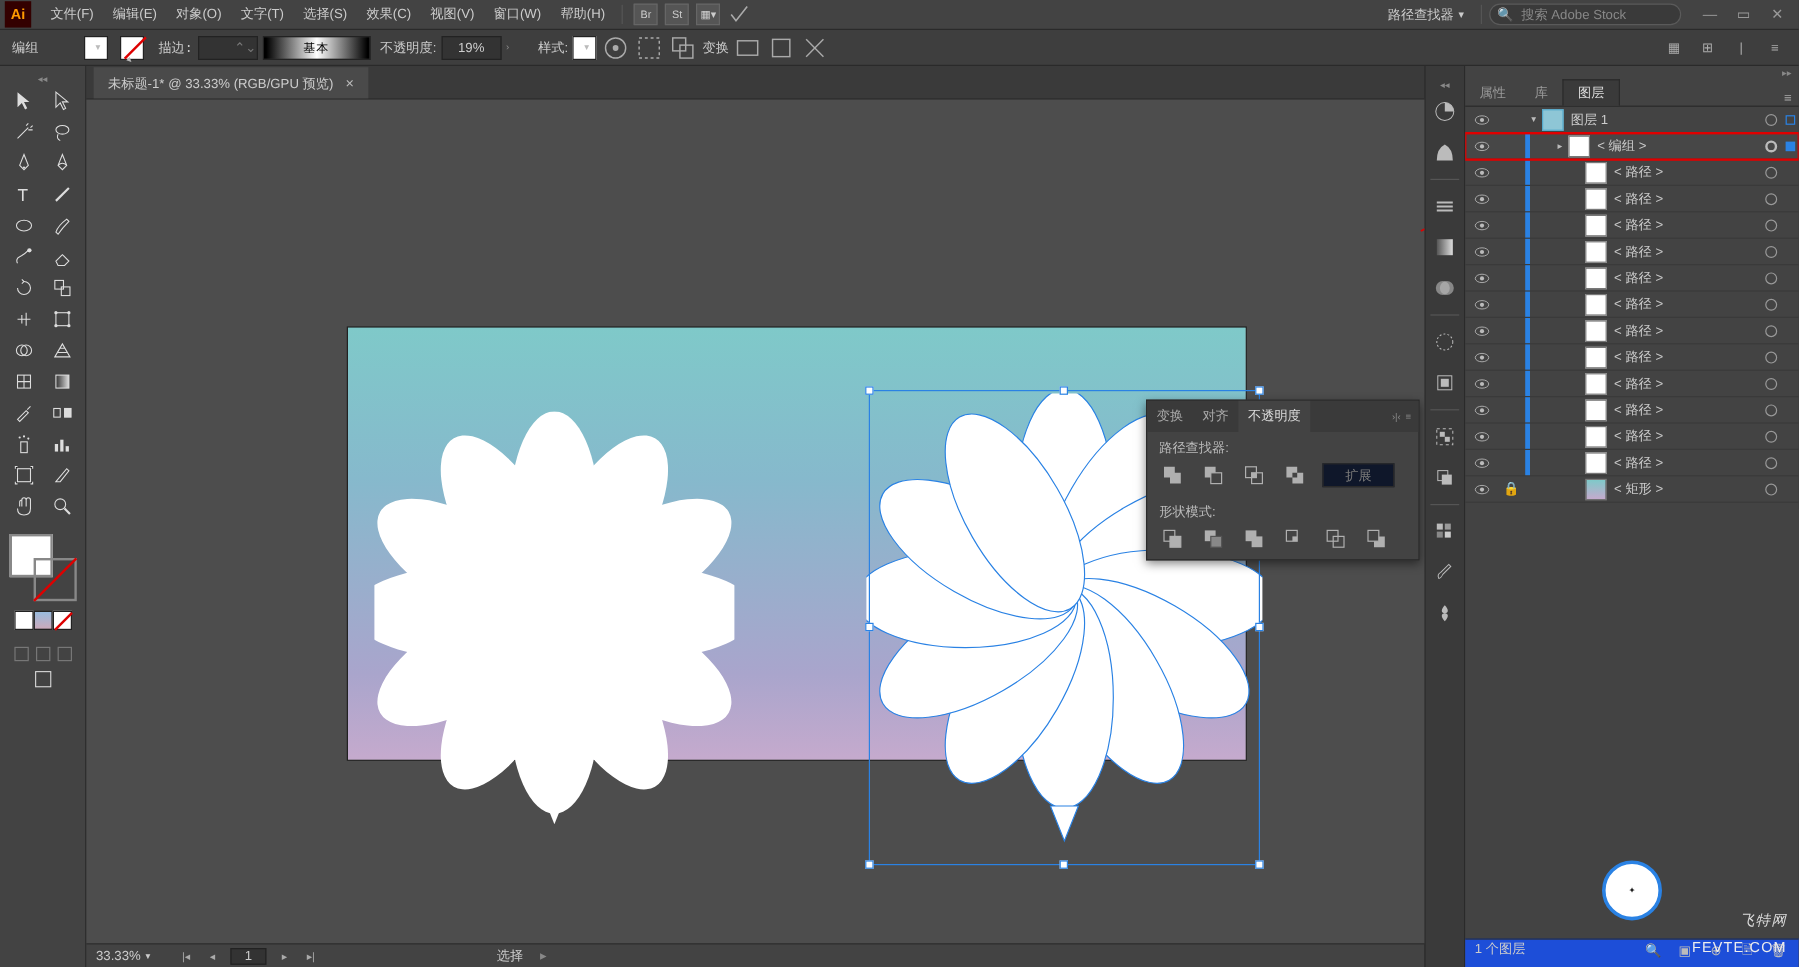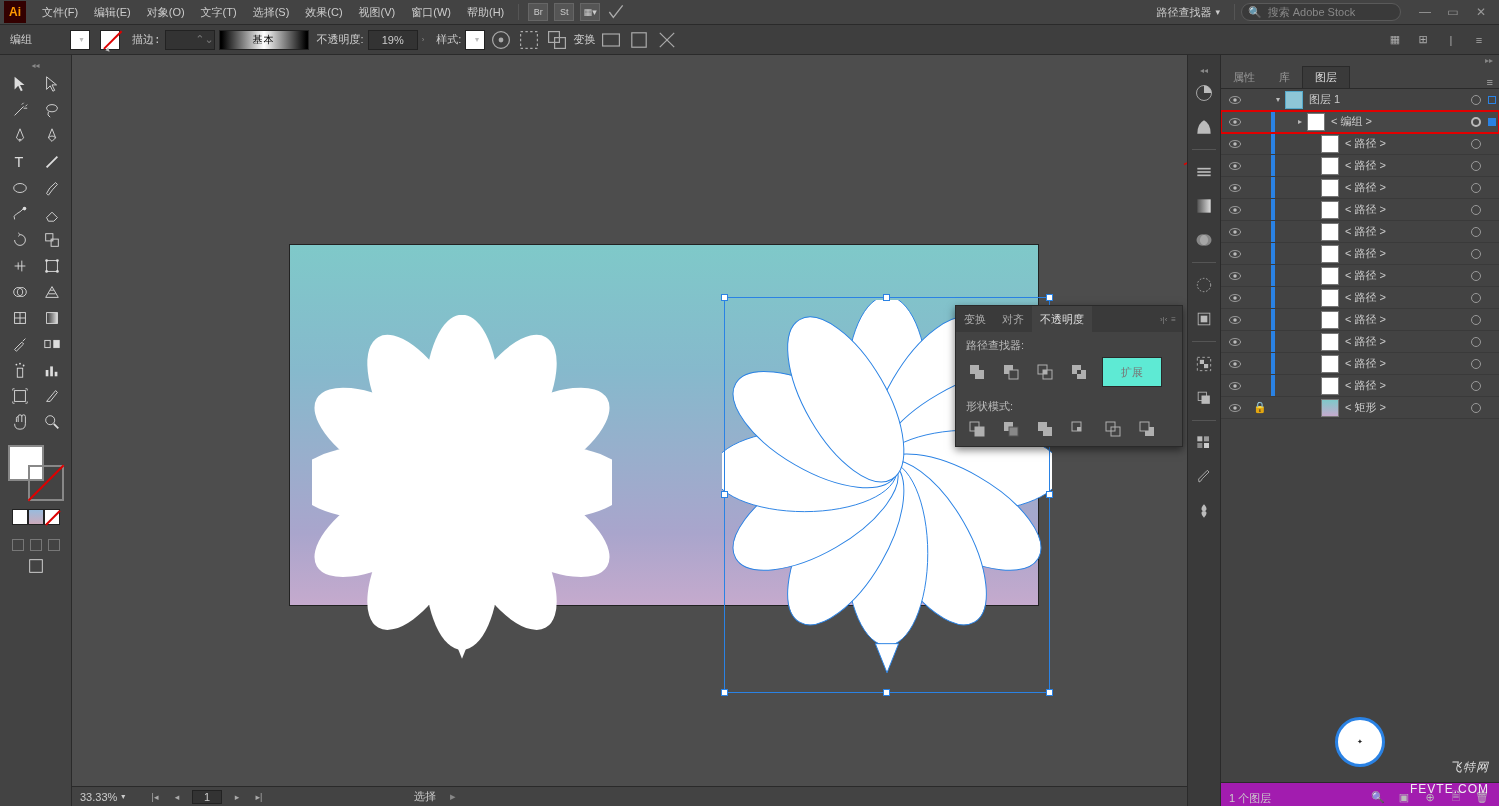--- a/index.html
+++ b/index.html
@@ -81,21 +81,21 @@
   .pathfinder { position: absolute; right: 4px; top: 250px; width: 228px; background: #434343; border: 1px solid #2a2a2a; box-shadow: 0 3px 8px rgba(0,0,0,.5); }
   .pathfinder .ptabs { height: 26px; background: #3a3a3a; display: flex; align-items: center; }
   .pathfinder .ptab { padding: 0 8px; line-height: 26px; color: #aaa; }
   .pathfinder .ptab.active { background: #434343; color: #ddd; }
   .pathfinder .parrows { margin-left: auto; padding: 0 6px; color: #888; font-size: 8px; display: flex; gap: 4px; }
   .pathfinder .psection { padding: 6px 10px; }
   .pathfinder .psection .plabel { margin-bottom: 4px; color: #bbb; }
   .pathfinder .piconrow { display: flex; gap: 12px; align-items: center; }
   .pathfinder .piconrow .picon { width: 22px; height: 22px; display: flex; align-items: center; justify-content: center; }
   .pathfinder .piconrow .picon svg { width: 20px; height: 20px; }
-  .pathfinder .expand-btn { width: 60px; height: 30px; background: #5eead4; border: 1px solid #2a2a2a; display: flex; align-items: center; justify-content: center; color: #777; pointer-events: none; }
+  .pathfinder .expand-btn { width: 60px; height: 20px; background: #0f172a; border: 1px solid #2a2a2a; display: flex; align-items: center; justify-content: center; color: #777; pointer-events: none; }
 
   .statusbar { height: 20px; background: #434343; border-top: 1px solid #2a2a2a; display: flex; align-items: center; padding: 0 8px; gap: 8px; }
   .statusbar .zoom { width: 60px; display: flex; align-items: center; }
   .statusbar .zoom::after { content: "▾"; margin-left: 4px; font-size: 8px; }
   .statusbar .navbtn { width: 14px; height: 14px; display: flex; align-items: center; justify-content: center; color: #aaa; font-size: 9px; }
   .statusbar .pagenum { width: 30px; height: 14px; background: #333; border: 1px solid #222; display: flex; align-items: center; justify-content: center; }
   .statusbar .statustxt { margin-left: 140px; }
 
   
   .minidock { width: 34px; background: #3a3a3a; border-left: 1px solid #2a2a2a; border-right: 1px solid #2a2a2a; display: flex; flex-direction: column; align-items: center; padding-top: 10px; gap: 10px; }
@@ -128,21 +128,21 @@
   .layerrow .target .ring.active { border-width: 2px; border-color: #bbb; }
   .layerrow .sel { width: 14px; display: flex; align-items: center; justify-content: center; }
   .layerrow .sel .sq { width: 8px; height: 8px; background: #2a82e4; }
   .layerrow .sel .sqh { width: 8px; height: 8px; border: 1px solid #2a82e4; }
   .layerlist .selbar { width: 4px; background: #2a82e4; align-self: stretch; }
   .layerrow .spacer2 { width: 4px; }
 
   .rightpanel .logobox { height: 80px; display: flex; align-items: center; justify-content: center; }
   .rightpanel .logobox .logo { width: 50px; height: 50px; border: 3px solid #2a82e4; border-radius: 50%; background: #fff; display: flex; align-items: center; justify-content: center; font-size: 7px; color: #222; }
 
-  .rightpanel .layerfoot { height: 24px; background: #a21caf; border-top: 1px solid #2a2a2a; display: flex; align-items: flex-end; padding: 0 8px; gap: 8px; }
+  .rightpanel .layerfoot { height: 24px; background: #1d4ed8; border-top: 1px solid #2a2a2a; display: flex; align-items: flex-start; padding: 0 8px; gap: 8px; }
   .rightpanel .layerfoot .count { margin-right: auto; }
   .rightpanel .layerfoot .ficon { width: 18px; height: 18px; display: flex; align-items: center; justify-content: center; color: #bbb; }
 
   .watermark { position: absolute; right: 10px; bottom: 30px; color: #ddd; font-size: 12px; font-style: italic; letter-spacing: 1px; pointer-events: none; }
   .watermark2 { position: absolute; right: 10px; bottom: 10px; color: #eee; font-size: 12px; letter-spacing: 1px; pointer-events: none; }
 
   .eye svg { width: 14px; height: 14px; }
 </style>
 </head>
 <body>
@@ -191,21 +191,21 @@
   <div class="input-sm">
       <span></span>
       <span style="color:#777;margin-left:auto;">⌃⌄</span>
     </div>
   <div class="strokeprof">
       <span>基本</span>
     </div>
   <span class="lbl" style="margin-left:4px;">不透明度:</span>
   <div class="input-sm">19%</div>
   <span style="font-size:8px;color:#888;">›</span>
-  <span class="lbl" style="margin-left:8px;">样式:</span>
+  <span class="lbl" style="margin-left:20px;">样式:</span>
   <div class="swatch white drop"></div>
   <div class="ctrl-icon">
       <svg viewBox="0 0 20 20">
         <circle cx="10" cy="10" r="7" fill="none" stroke="#aaa"></circle>
         <circle cx="10" cy="10" r="2" fill="#aaa"></circle>
       </svg>
     </div>
   <div class="ctrl-icon">
       <svg viewBox="0 0 20 20">
         <rect x="3" y="3" width="14" height="14" fill="none" stroke="#aaa" stroke-dasharray="2"></rect>
@@ -432,20 +432,26 @@
       <span></span>
       <span></span>
       <span></span>
     </div>
     <div style="margin-top:6px;" class="tool"><svg width="18" height="18" viewBox="0 0 20 20">
           <rect x="3" y="3" width="14" height="14" fill="none" stroke="#ddd"></rect>
         </svg></div>
   </div>
 
   <div class="docarea">
+    <div class="tabbar">
+      <div class="doctab">
+        <span>未标题-1* @ 33.33% (RGB/GPU 预览)</span>
+        <span class="close">×</span>
+      </div>
+    </div>
     <div class="canvas">
       <div class="artboard"></div>
 
       <div class="flower flower1">
         <svg viewBox="-170 -170 340 380">
           <g fill="#fff">
             <ellipse cx="0" cy="-95" rx="42" ry="95"></ellipse>
             <ellipse cx="0" cy="-95" rx="42" ry="95" transform="rotate(30)"></ellipse>
             <ellipse cx="0" cy="-95" rx="42" ry="95" transform="rotate(60)"></ellipse>
             <ellipse cx="0" cy="-95" rx="42" ry="95" transform="rotate(90)"></ellipse>

